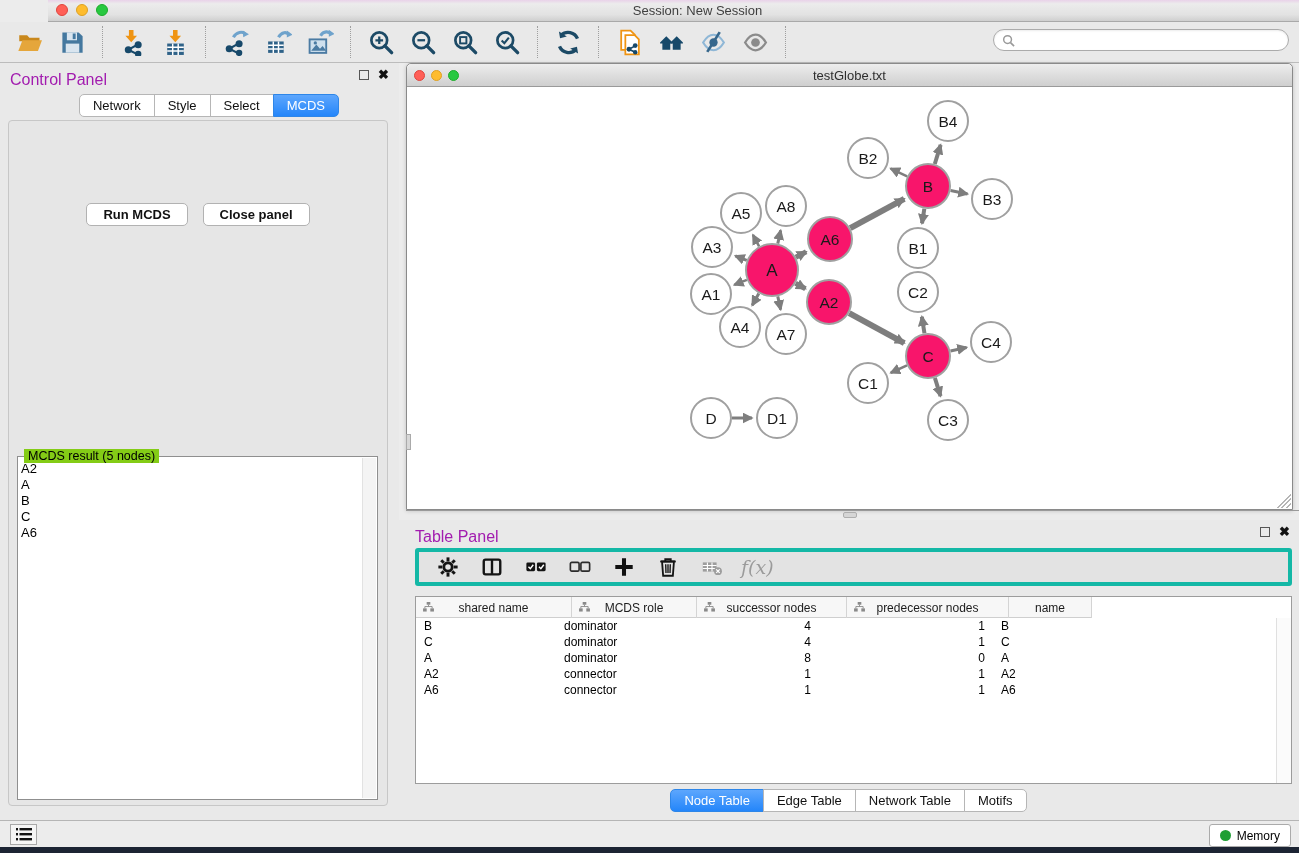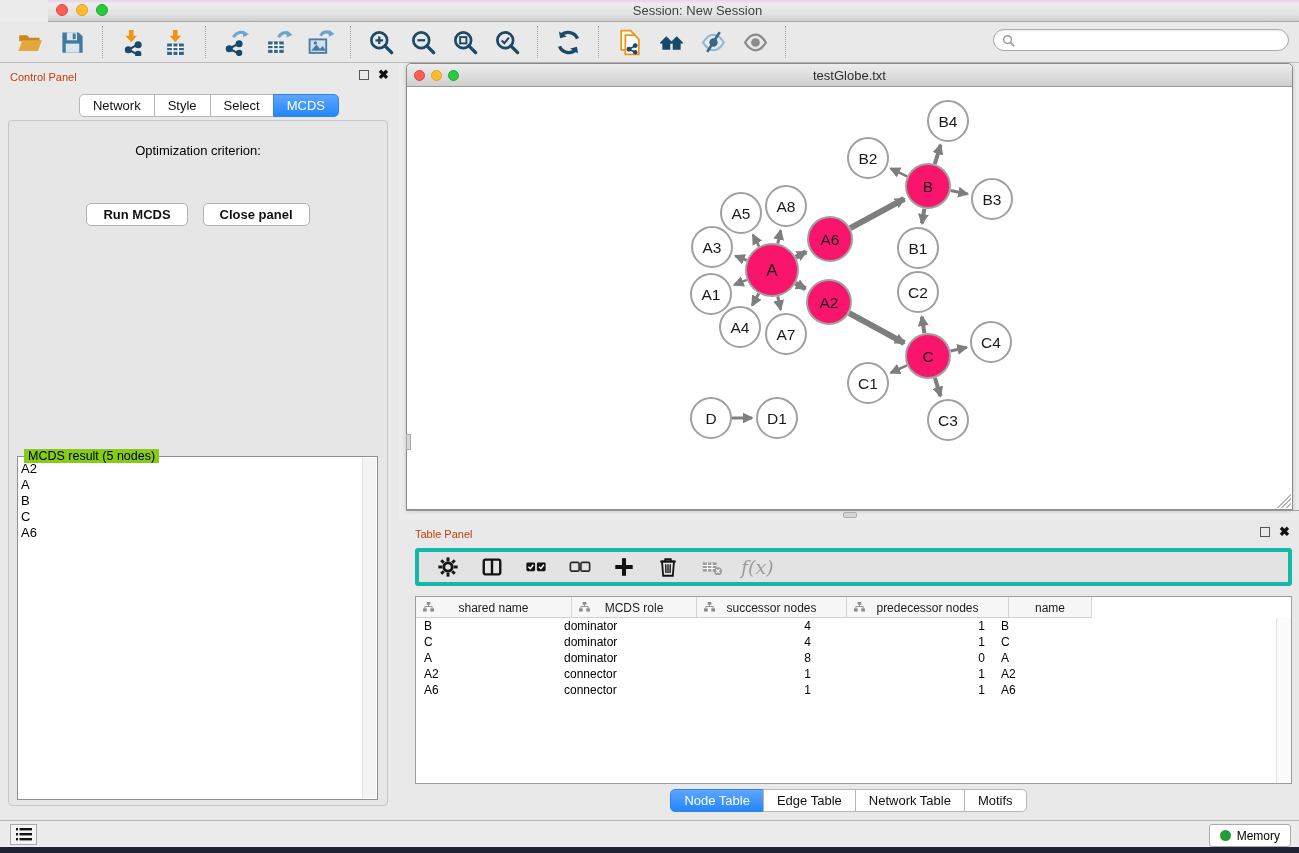--- a/index.html
+++ b/index.html
@@ -28,21 +28,21 @@
   .tb-btn { width:42px; height:32px; display:flex; align-items:center; justify-content:center; }
   .tb-btn svg { width:27px; height:27px; }
   #search-wrap { position:absolute; right:10px; top:7px; width:296px; height:22px;
     background:#fff; border:1px solid #ababab; border-radius:12px; display:flex; align-items:center;
     padding:0 8px; box-shadow:inset 0 1px 2px rgba(0,0,0,.08); }
   #search-wrap input { border:none; outline:none; flex:1; font-size:12px; background:transparent; }
   #search-wrap svg { width:13px; height:13px; margin-right:5px; }
 
   
   #control-panel { position:absolute; left:0; top:63px; width:399px; height:757px; background:#e9e9e9; }
-  .panel-head { position:absolute; left:10px; top:8px; font-size:11px; color:#c2410c; }
+  .panel-head { position:absolute; left:10px; top:8px; font-size:16px; color:#a21caf; }
   .panel-icons { position:absolute; right:10px; top:7px; display:flex; gap:9px; align-items:center; }
   .icon-float { width:10px; height:10px; border:1.6px solid #555; display:inline-block; }
   .icon-close { font-size:13px; font-weight:bold; color:#111; line-height:10px; }
   .seg { display:inline-flex; }
   .seg .seg-btn { border:1px solid #b6b6b6; background:#fff; padding:2px 13px; font-size:13px;
     color:#111; margin-left:-1px; height:23px; }
   .seg .seg-btn:first-child { border-radius:5px 0 0 5px; }
   .seg .seg-btn:last-child { border-radius:0 5px 5px 0; }
   .seg .seg-btn.selected { background:linear-gradient(#5da6fd,#2486fa); border-color:#2e86e8; color:#fff; }
   #cp-tabs { position:absolute; left:0; right:8px; top:31px; text-align:center;margin-left:28px; }
@@ -305,21 +305,20 @@
     </div>
     <div id="cp-tabs">
       <span class="seg">
         <button class="seg-btn">Network</button>
         <button class="seg-btn">Style</button>
         <button class="seg-btn">Select</button>
         <button class="seg-btn selected">MCDS</button>
       </span>
     </div>
     <div id="cp-body">
-      <div id="opt-label">Optimization criterion:</div>
       <div id="cp-buttons">
         <button class="mac-btn">Run MCDS</button>
         <button class="mac-btn">Close panel</button>
       </div>
       <div id="result-box">
         <span id="result-legend">MCDS result (5 nodes)</span>
         <div id="result-list">
             <div>A2</div>
             <div>A</div>
             <div>B</div>

